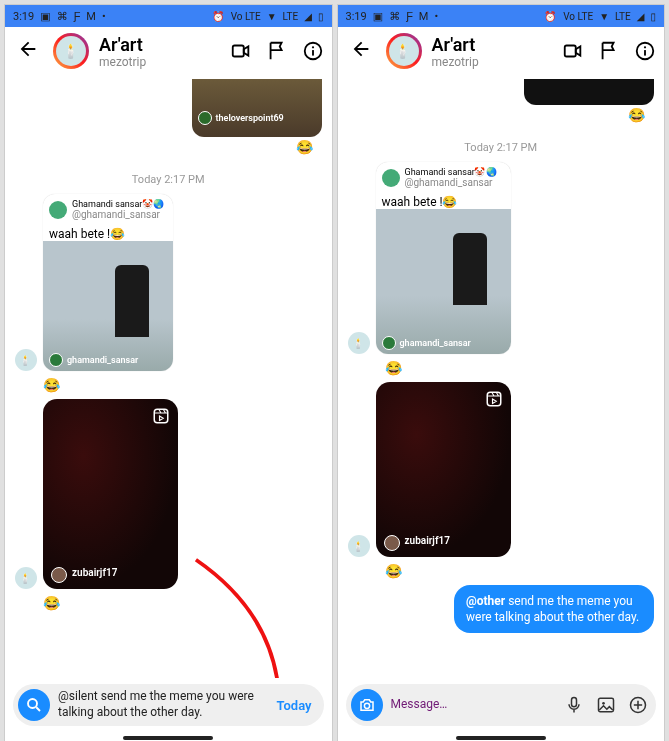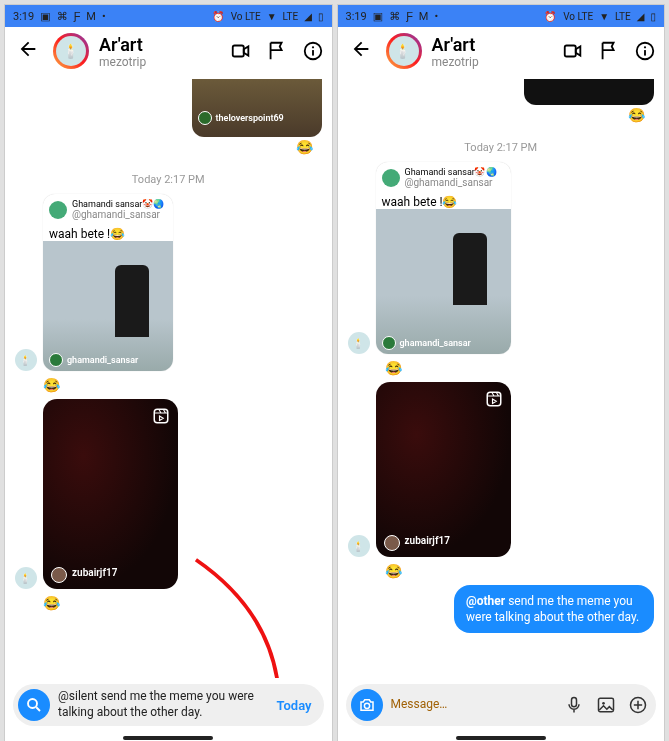--- a/index.html
+++ b/index.html
@@ -172,21 +172,21 @@
   }
   .input-icon-btn {
     width:32px;height:32px;border-radius:50%;
     background:#1a8cff;
     display:flex;align-items:center;justify-content:center;
     color:#fff; flex-shrink:0;
   }
   .input-text {
     flex:1; font-size:12px; color:#222; line-height:1.3;
   }
-  .input-placeholder { color:#a16207; }
+  .input-placeholder { color:#701a75; }
   .send-btn { color:#1a8cff; font-weight:600; font-size:13px; padding:4px 4px; }
   .input-tools { display:flex; gap:12px; color:#333; }
   .tool-ico { width:20px;height:20px; }
   
   .home-ind {
     width:90px;height:4px;border-radius:2px;background:#222;
     margin:0 auto 4px;
   }
   
   .arrow-ann {

